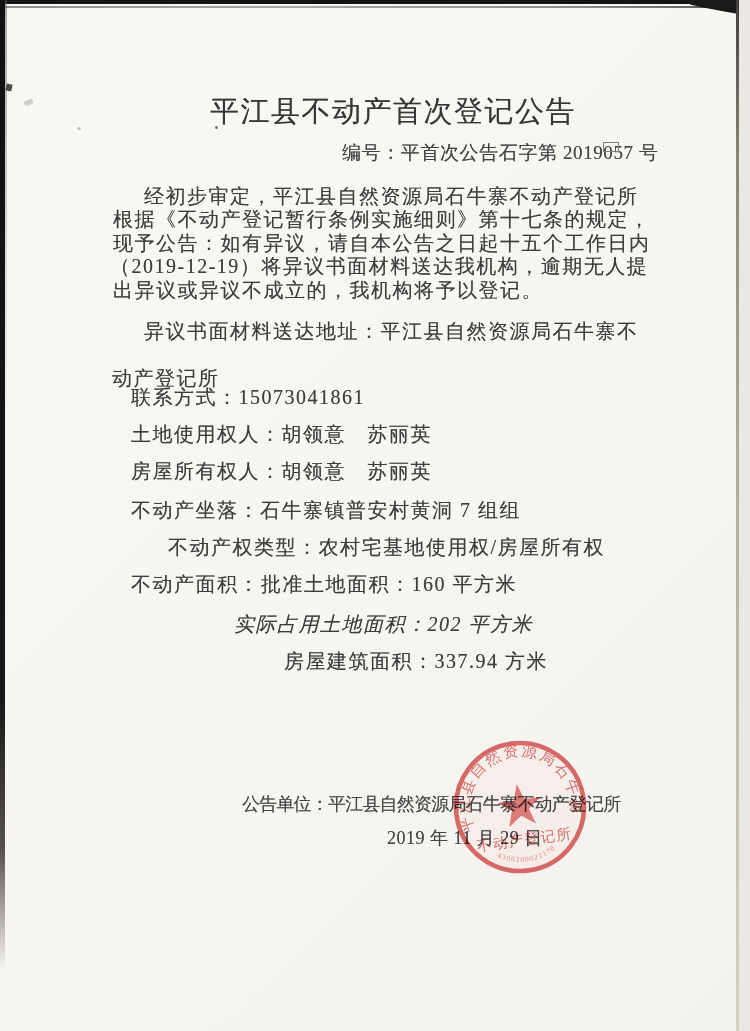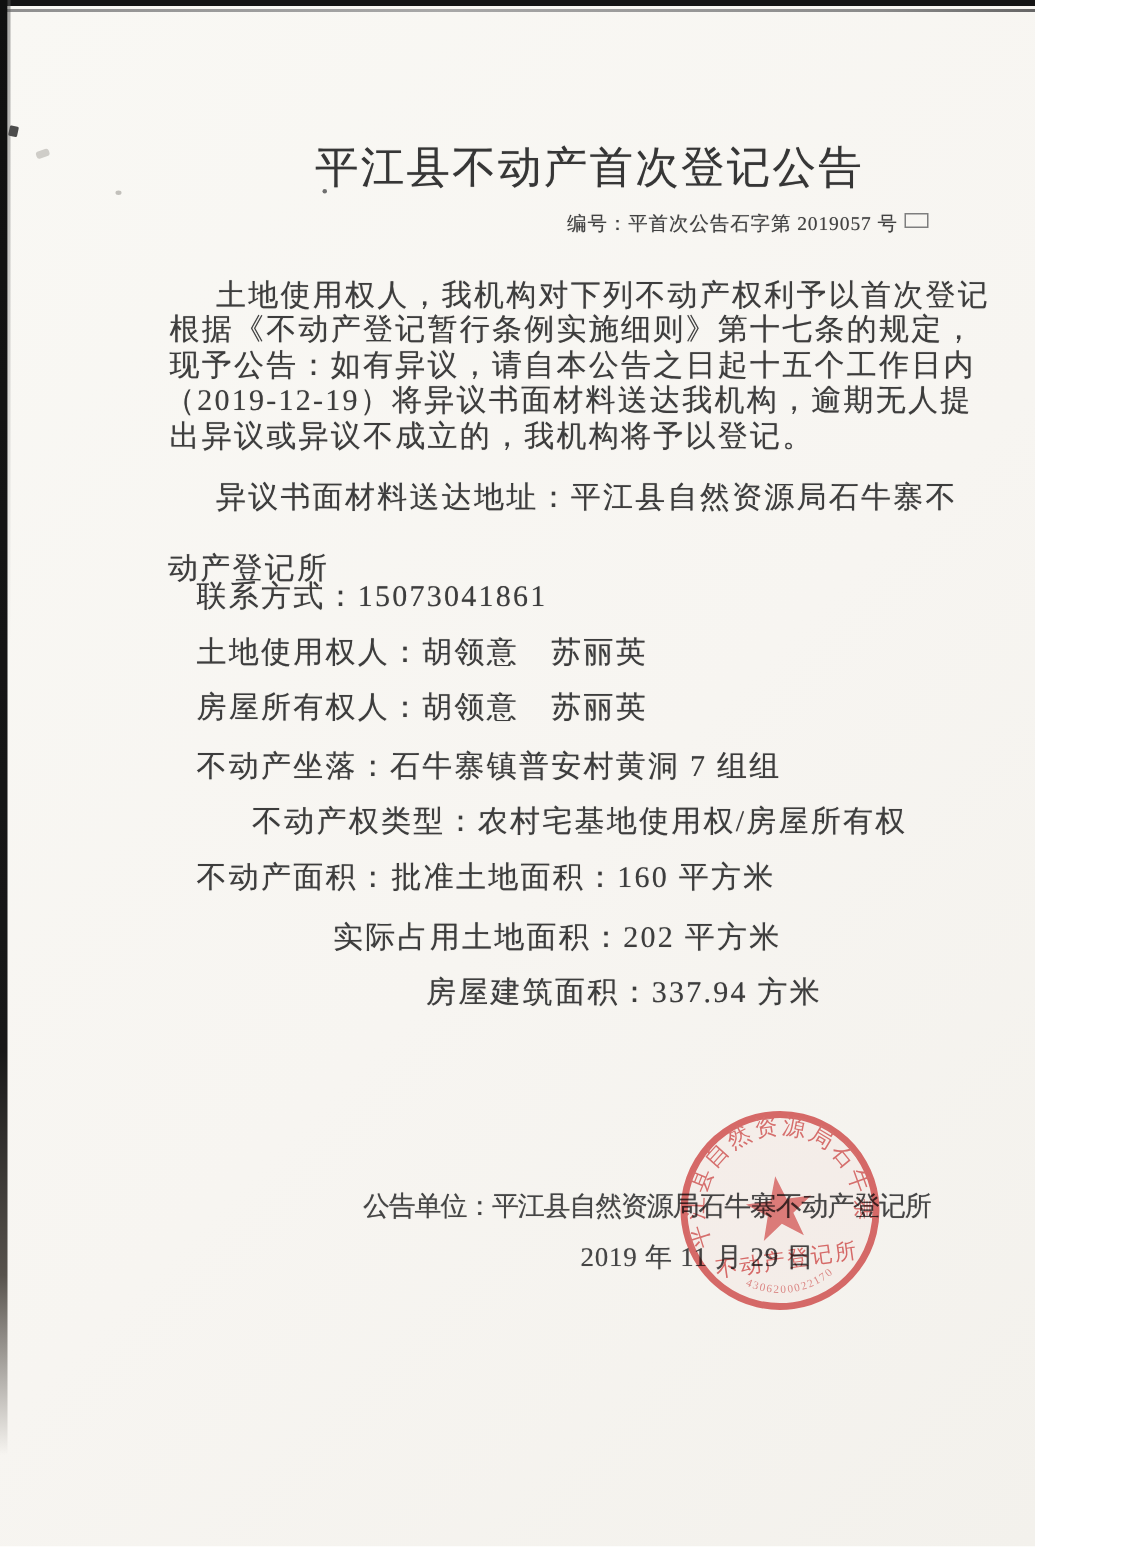--- a/index.html
+++ b/index.html
@@ -1,47 +1,47 @@
 <!DOCTYPE html>
 <html><head>
 <meta charset="utf-8">
 <style>
   html,body{margin:0;padding:0;}
   #scan{
     position:relative;
-    width:690px;height:1031px;
+    width:750px;height:1031px;
     overflow:hidden;
     background:linear-gradient(135deg,#f9f8f4 0%,#f7f5f1 55%,#f3f1ec 100%);
     font-family:"Liberation Serif","DejaVu Serif",serif;
   }
   .t{
     position:absolute;
     white-space:nowrap;
     color:#3c3c3c;
     text-shadow:0 0 0.5px rgba(70,70,70,.55);
     font-family:"Liberation Serif","DejaVu Serif",serif;
   }
   .title{left:210px;top:92px;font-size:29px;letter-spacing:1.5px;color:#363636;}
-  .docno{left:342px;top:140px;font-size:13px;letter-spacing:0.6px;color:#424242;margin-left:36px;}
+  .docno{left:342px;top:140px;font-size:19px;letter-spacing:0.6px;color:#424242;}
   .body{font-size:20px;letter-spacing:1.5px;color:#3d3d3d;}
   .p1l1{left:144px;top:183px;}
   .p1l2{left:113px;top:206px;}
   .p1l3{left:113px;top:230px;}
   .p1l4{left:110px;top:253px;}
   .p1l5{left:113px;top:277px;}
   .adl1{left:144px;top:318px;}
   .adl2{left:112px;top:345px;margin-top:20px;}
   .contact{left:131px;top:384px;}
   .f1{left:131px;top:421px;}
   .f2{left:131px;top:458px;}
   .f3{left:131px;top:497px;text-align:right;}
   .f4{left:131px;top:534px;margin-left:37px;}
   .a0{left:131px;top:571px;}
   .a1{left:261px;top:571px;}
-  .a2{left:222px;top:611px;}
+  .a2{left:234px;top:611px;font-style:italic;}
   .a3{left:284px;top:648px;}
   .usage{left:131px;top:684px;}
   .issuer{left:242px;top:792px;font-size:18px;letter-spacing:-0.8px;color:#454545;}
   .date{left:387px;top:826px;font-size:18px;letter-spacing:0.5px;color:#454545;}
 
   
   .edge{position:absolute;pointer-events:none;}
   .top-band{left:0;top:0;width:750px;height:4px;background:#141414;}
   .top-line{left:0;top:6px;width:736px;height:2px;background:linear-gradient(to right,#8f8f8f,#a8a8a8 40%,#8a8a8a 80%,#555);}
   .left-band{left:0;top:0;width:5px;height:1000px;
@@ -66,21 +66,21 @@
   .seal text{font-family:"Liberation Serif","DejaVu Serif",serif;}
 </style>
 </head>
 <body>
 
 <div id="scan">
 
   <div class="t title">平江县不动产首次登记公告</div>
   <div class="t docno">编号：平首次公告石字第 2019057 号</div>
 
-  <div class="t body p1l1">土地使用权人，我机构对下列不动产权利予以首次登记</div>
+  <div class="t body p1l1">经初步审定，平江县自然资源局石牛寨不动产登记所</div>
   <div class="t body p1l2">根据《不动产登记暂行条例实施细则》第十七条的规定，</div>
   <div class="t body p1l3">现予公告：如有异议，请自本公告之日起十五个工作日内</div>
   <div class="t body p1l4">（2019-12-19）将异议书面材料送达我机构，逾期无人提</div>
   <div class="t body p1l5">出异议或异议不成立的，我机构将予以登记。</div>
 
   <div class="t body adl1">异议书面材料送达地址：平江县自然资源局石牛寨不</div>
   <div class="t body adl2">动产登记所</div>
 
   <div class="t body contact">联系方式：15073041861</div>
 

